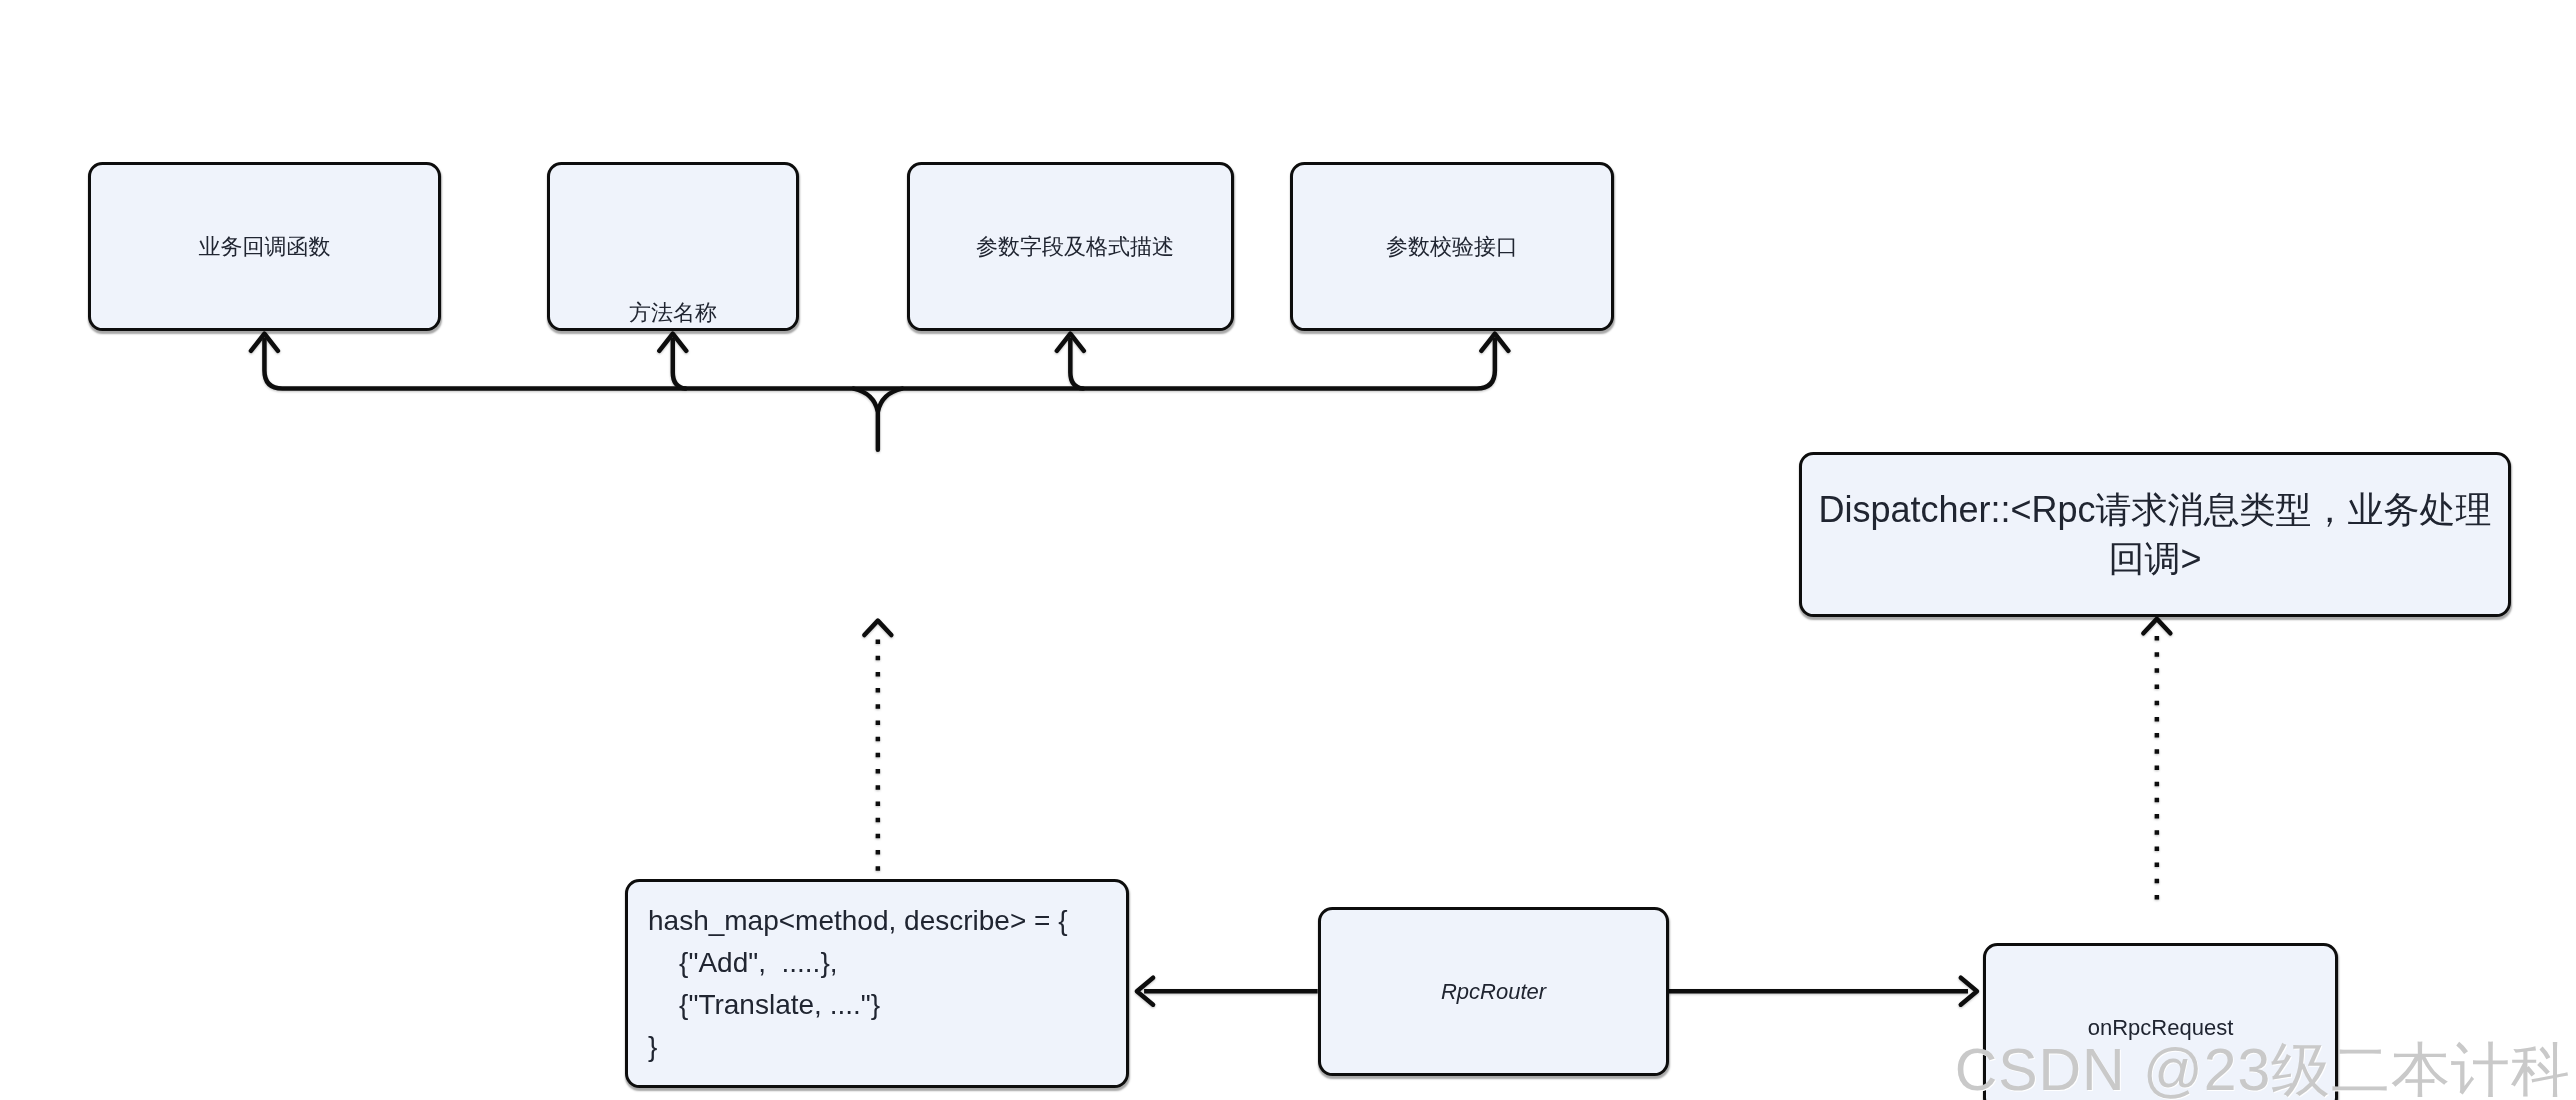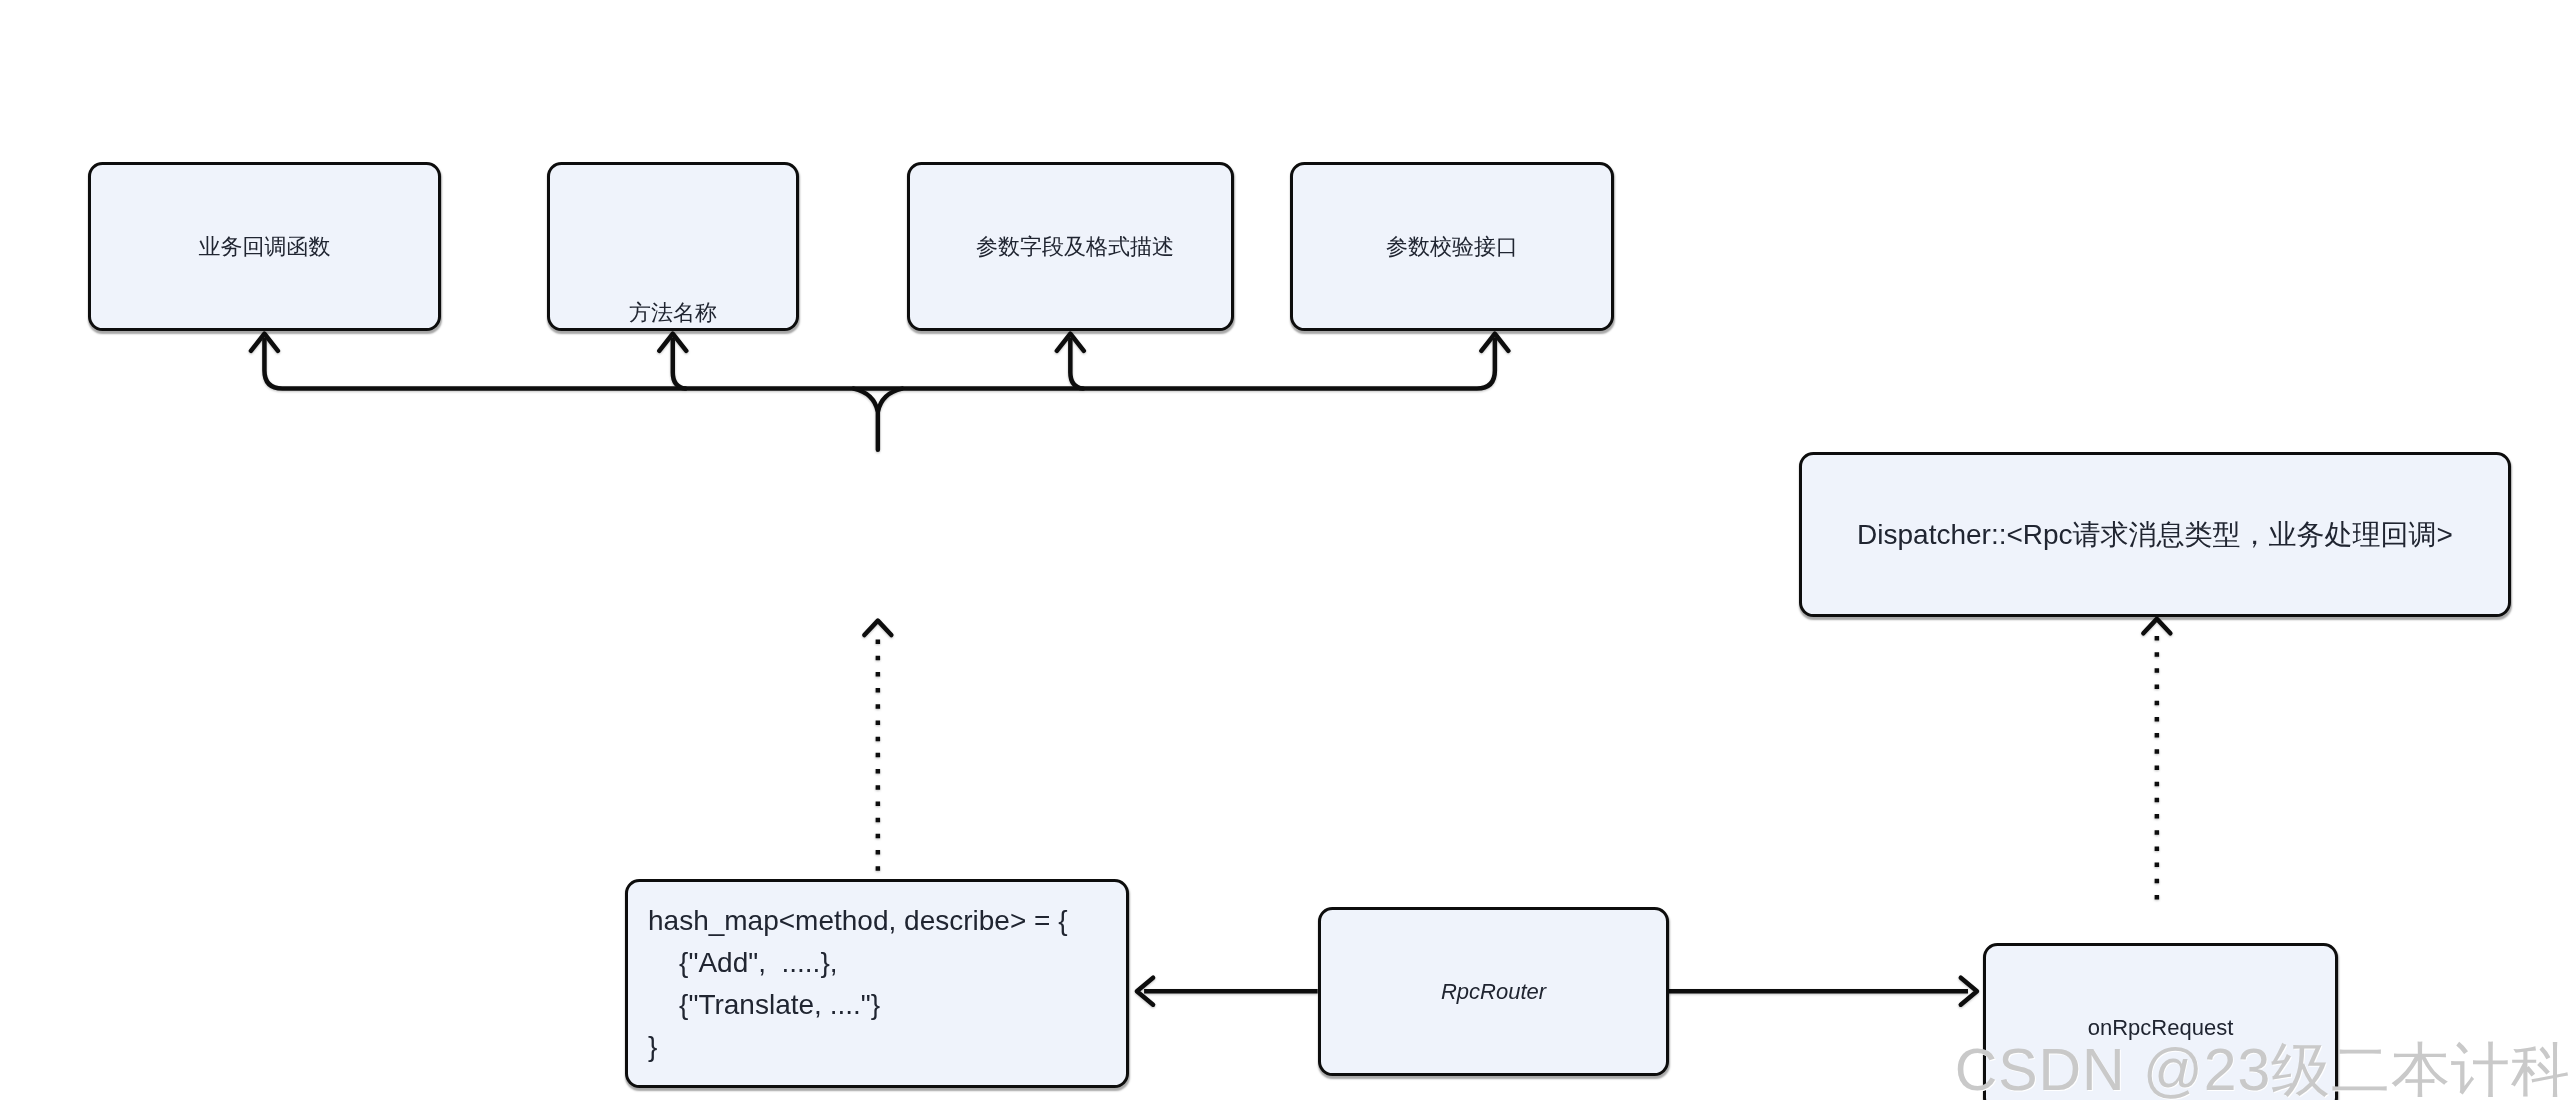--- a/index.html
+++ b/index.html
@@ -40,21 +40,21 @@
     text-shadow:0.9px 0.9px 0 #ffffff;
     letter-spacing:0.9px;
     white-space:nowrap;
   }
   
   #n-callback      {left:88px;  top:162px; width:353px; height:169px;}
   #n-method-name   {left:547px; top:162px; width:252px; height:169px;align-items:flex-end;}
   #n-param-format  {left:907px;top:162px; width:327px; height:169px;padding-left:9px;}
   #n-param-validate{left:1290px;top:162px; width:324px; height:169px;}
   #n-service       {left:702px; top:452px; width:351px; height:165px;}
-  #n-dispatcher    {left:1799px;top:452px; width:712px; height:165px; font-size:28px;}
+  #n-dispatcher    {left:1799px;top:452px; width:712px; height:165px; font-size:36px;}
   #n-hashmap       {left:625px; top:879px; width:504px; height:209px;text-align:right;}
   #n-rpcrouter     {left:1318px;top:907px;width:351px; height:169px;font-style:italic;}
   #n-onrpcrequest  {left:1983px;top:907px;width:355px; height:169px;margin-top:36px;}
 </style>
 </head>
 <body>
 
 <div id="canvas">
 
   <svg id="wires" viewBox="0 0 2864 1224" xmlns="http://www.w3.org/2000/svg" fill="none" stroke="#0d0d0d" stroke-width="5">

